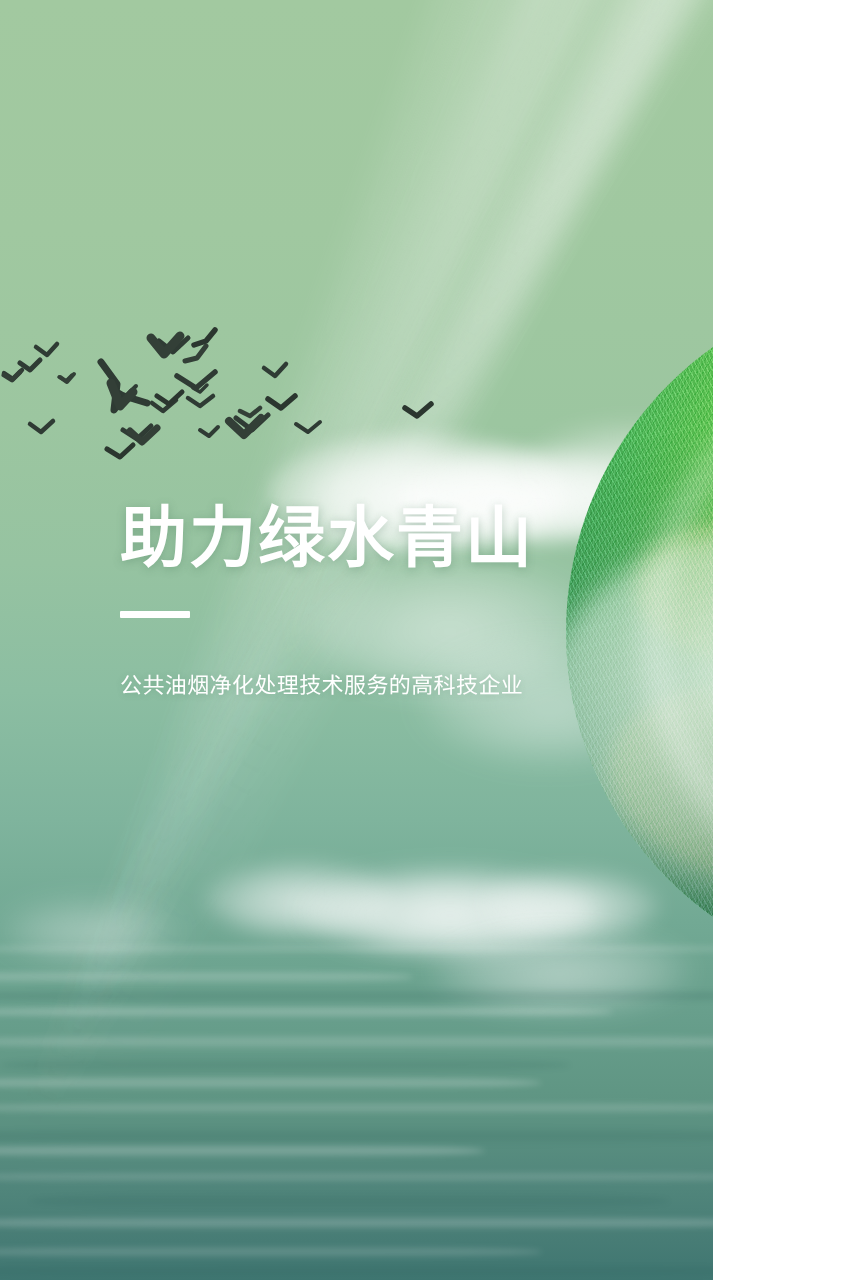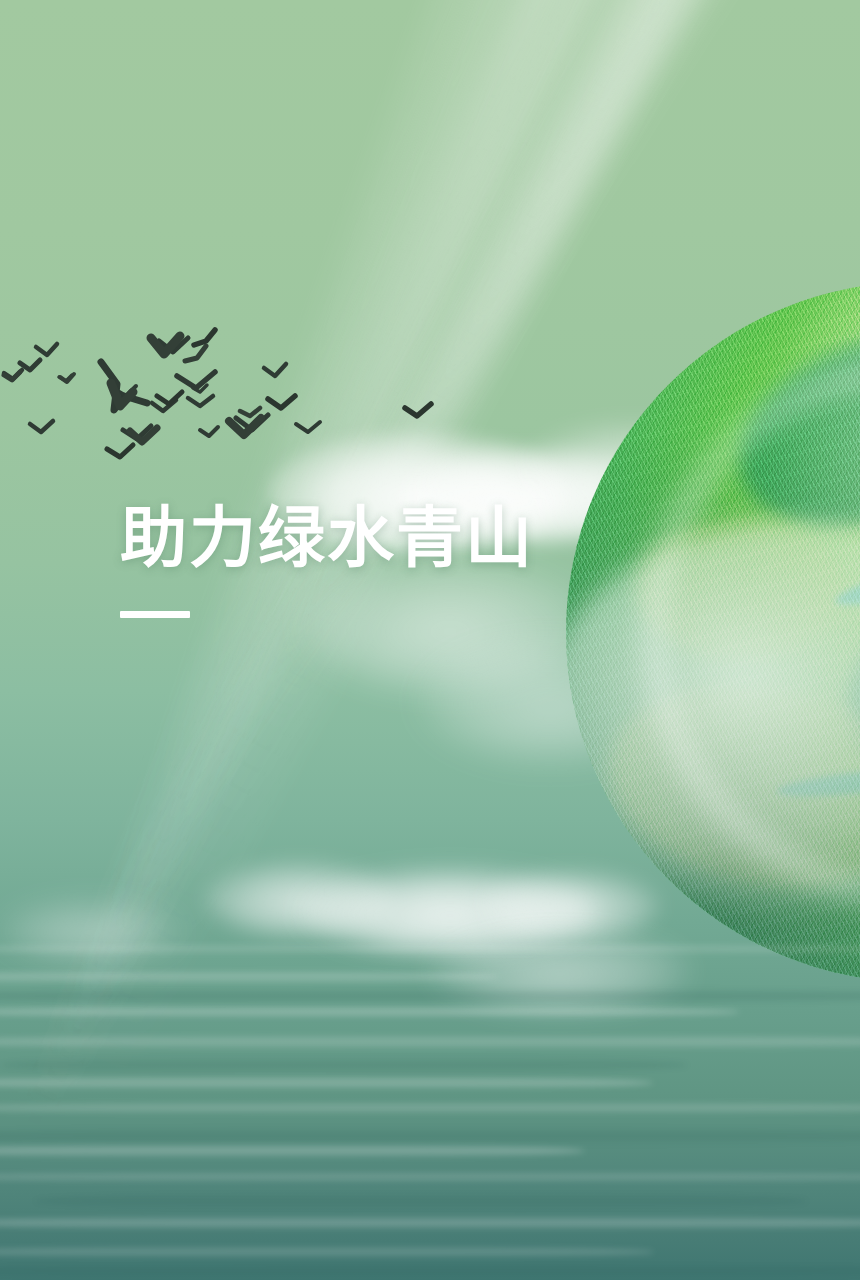--- a/index.html
+++ b/index.html
@@ -3,21 +3,21 @@
 <meta charset="utf-8">
 <title>Eco Banner</title>
 <style>
   html, body {
     margin: 0;
     padding: 0;
     background: #ffffff;
   }
   #stage {
     position: relative;
-    width: 860px;
+    width: 713px;
     height: 1280px;
     overflow: hidden;
     font-family: "Liberation Sans", "DejaVu Sans", sans-serif;
     
     background:
       linear-gradient(to bottom,
         #a2c9a0 0%,
         #a0c8a0 18%,
         #9cc6a0 33%,
         #96c3a1 44%,
@@ -336,16 +336,17 @@
         <path d="M405 88 L417 96 L431 84" stroke-width="5.5"></path>
         <path d="M107 129 L120 137 L133 125" stroke-width="5"></path>
       </g>
     </svg>
   </div>
 
   <div class="copy">
     <h1 class="headline">助力绿水青山</h1>
     <div class="divider"></div>
     <div class="subcopy">
+      <p class="subline">公共油烟净化处理技术服务的高科技企业</p>
     </div>
   </div>
 
 </div>
 
 </body></html>

